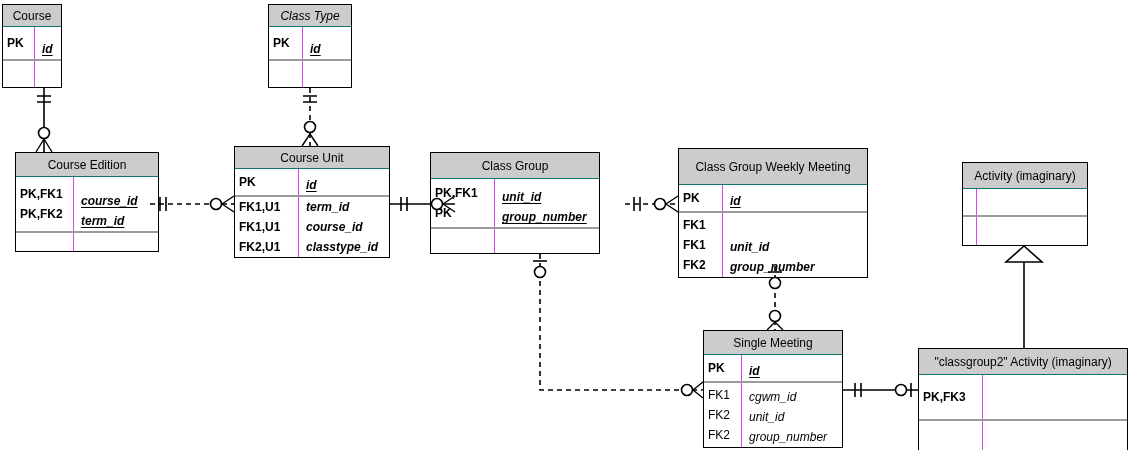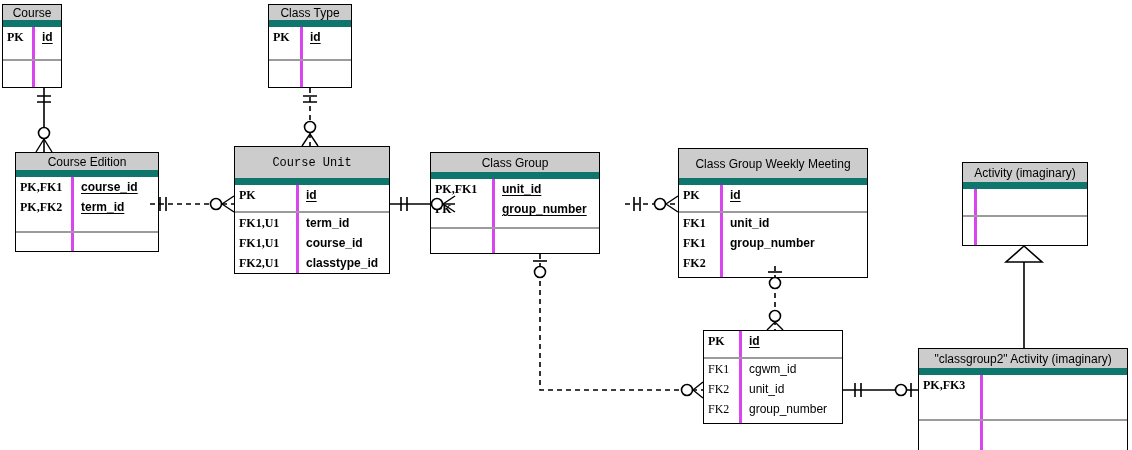--- a/index.html
+++ b/index.html
@@ -5,33 +5,33 @@
   html,body { margin:0; padding:0; background:#fff; }
   #canvas {
     position:relative; width:1132px; height:450px; background:#ffffff;
     font-family:"Liberation Sans", sans-serif; overflow:hidden;
   }
   .table {
     position:absolute; background:#fff; border:1px solid #000;
     box-sizing:border-box; z-index:2;
   }
   .thead {
-    background:#cccccc; border-bottom:7px solid #0f766e; box-sizing:border-box;
+    background:#cccccc; border-bottom:1px solid #0f766e; box-sizing:border-box;
     display:flex; align-items:center; justify-content:center;
     font-size:12px; color:#000; white-space:nowrap;
   }
   .sec { display:flex; box-sizing:border-box; }
   .sec + .sec { border-top:2px solid #9b9b9b; }
   .kcol {
-    width:var(--kw); border-right:3px solid #d946ef; box-sizing:border-box;
-    display:flex; flex-direction:column; justify-content:flex-start; padding-left:4px;font-family:Liberation Serif, serif;
+    width:var(--kw); border-right:1px solid #d946ef; box-sizing:border-box;
+    display:flex; flex-direction:column; justify-content:center; padding-left:4px;
   }
   .fcol {
     flex:1; box-sizing:border-box;
-    display:flex; flex-direction:column; justify-content:flex-start; padding-left:7px;
+    display:flex; flex-direction:column; justify-content:flex-end; padding-left:7px;font-style:italic;
   }
   .ln { font-size:12px; font-weight:bold; line-height:20px; white-space:nowrap; color:#000; }
   .ln.pk { text-decoration:underline; text-underline-offset:2px; }
   .ln.reg { font-weight:normal; }
   svg.rel { position:absolute; left:0; top:0; z-index:3; pointer-events:none; }
 </style>
 </head>
 <body>
 
 <div id="canvas">
@@ -112,21 +112,21 @@
           <div class="ln pk">id</div>
         </div>
     </div>
     <div class="sec" style="height:28px;">
       <div class="kcol"></div>
         <div class="fcol"></div>
     </div>
   </div>
 
   <div class="table" style="left:268px;top:4px;width:84px;--kw:34px;">
-    <div class="thead" style="height:22px;">Class Type</div>
+    <div class="thead" style="height:22px;font-style:italic;">Class Type</div>
     <div class="sec" style="height:32px;">
       <div class="kcol">
           <div class="ln">PK</div>
         </div>
       <div class="fcol">
           <div class="ln pk">id</div>
         </div>
     </div>
     <div class="sec" style="height:28px;">
       <div class="kcol"></div>
@@ -146,21 +146,21 @@
         <div class="ln pk">term_id</div>
       </div>
     </div>
     <div class="sec" style="height:20px;">
       <div class="kcol"></div>
         <div class="fcol"></div>
     </div>
   </div>
 
   <div class="table" style="left:234px;top:146px;width:156px;--kw:64px;">
-    <div class="thead" style="height:38px;font-family:Liberation Mono, monospace;">Course Unit</div>
+    <div class="thead" style="height:22px;">Course Unit</div>
     <div class="sec" style="height:26px;">
       <div class="kcol">
           <div class="ln">PK</div>
         </div>
       <div class="fcol">
           <div class="ln pk">id</div>
         </div>
     </div>
     <div class="sec" style="height:62px;">
       <div class="kcol">
@@ -223,20 +223,21 @@
       <div class="kcol"></div>
         <div class="fcol"></div>
     </div>
     <div class="sec" style="height:30px;">
       <div class="kcol"></div>
         <div class="fcol"></div>
     </div>
   </div>
 
   <div class="table" style="left:703px;top:330px;width:140px;--kw:38px;">
+    <div class="thead" style="height:24px;">Single Meeting</div>
     <div class="sec" style="height:26px;">
       <div class="kcol">
           <div class="ln">PK</div>
         </div>
       <div class="fcol">
           <div class="ln pk">id</div>
         </div>
     </div>
     <div class="sec" style="height:66px;">
       <div class="kcol">

